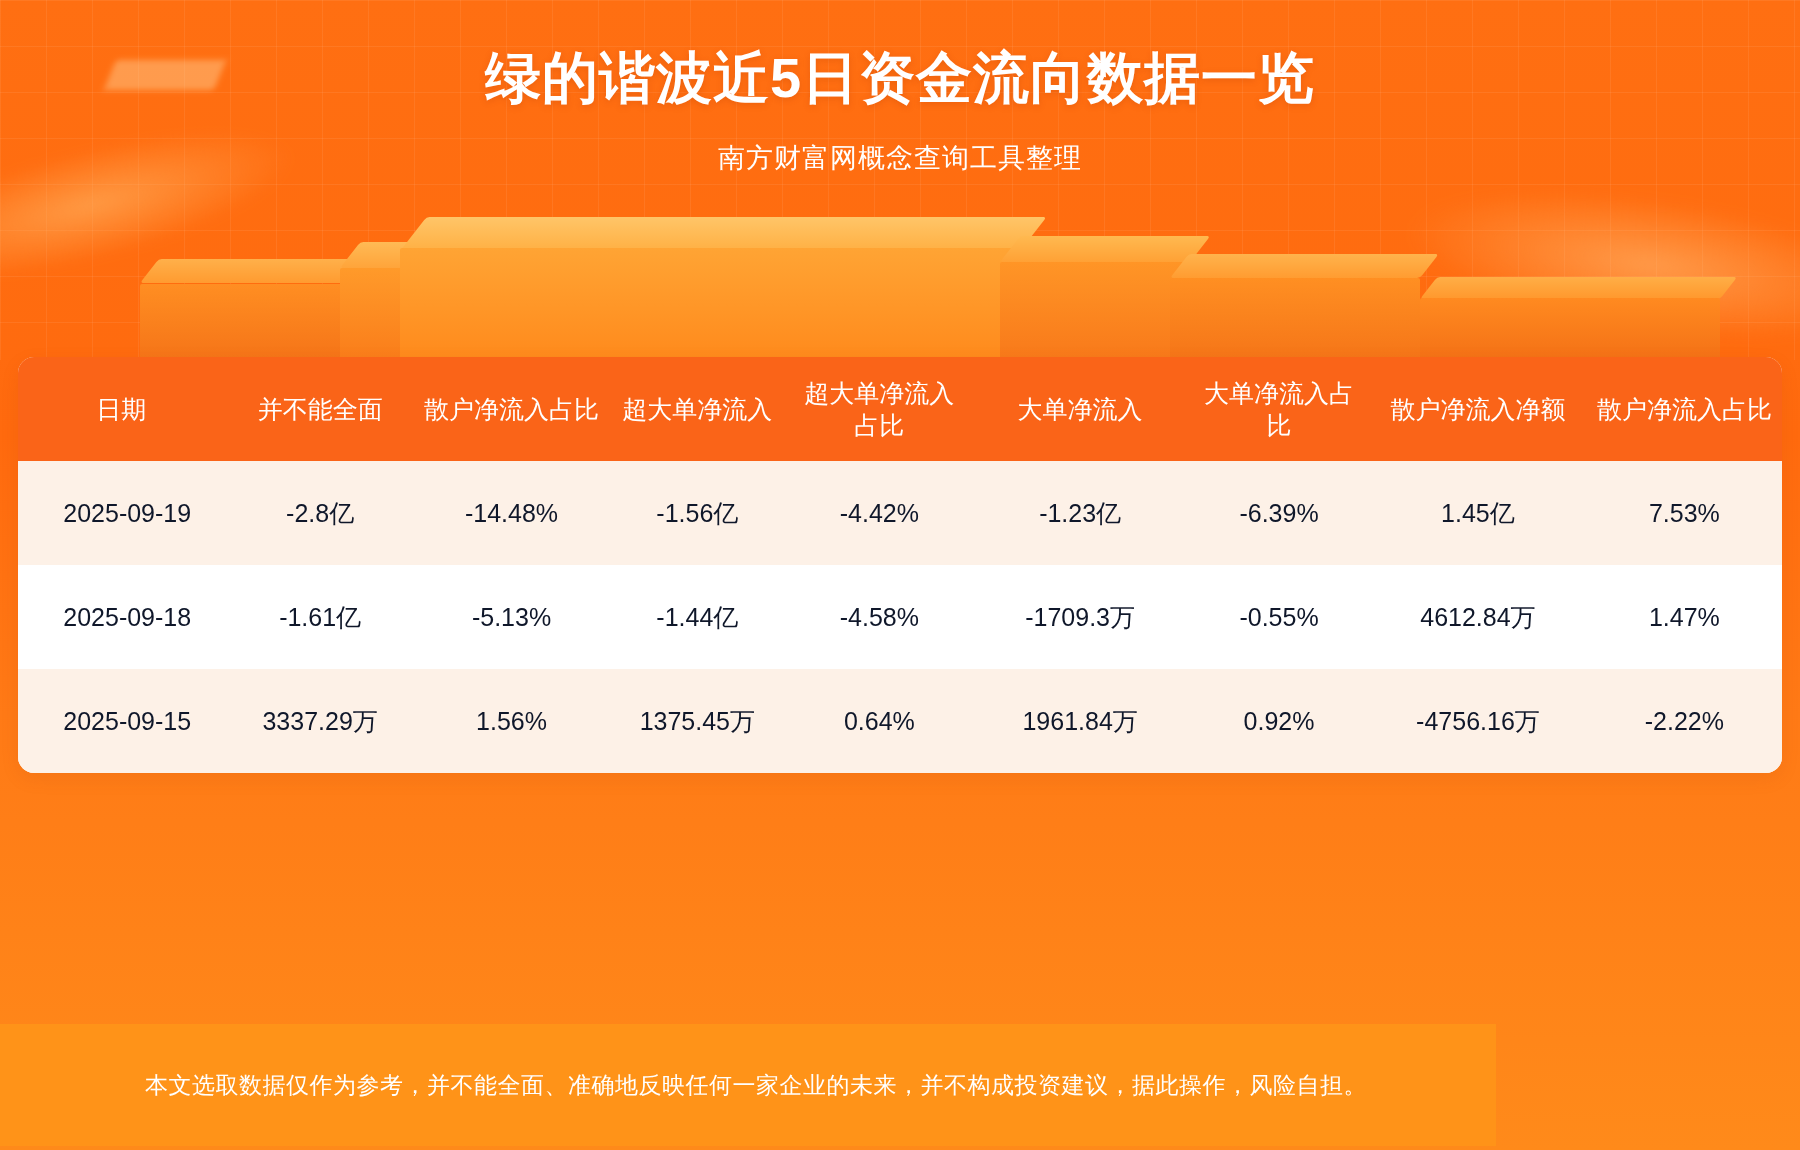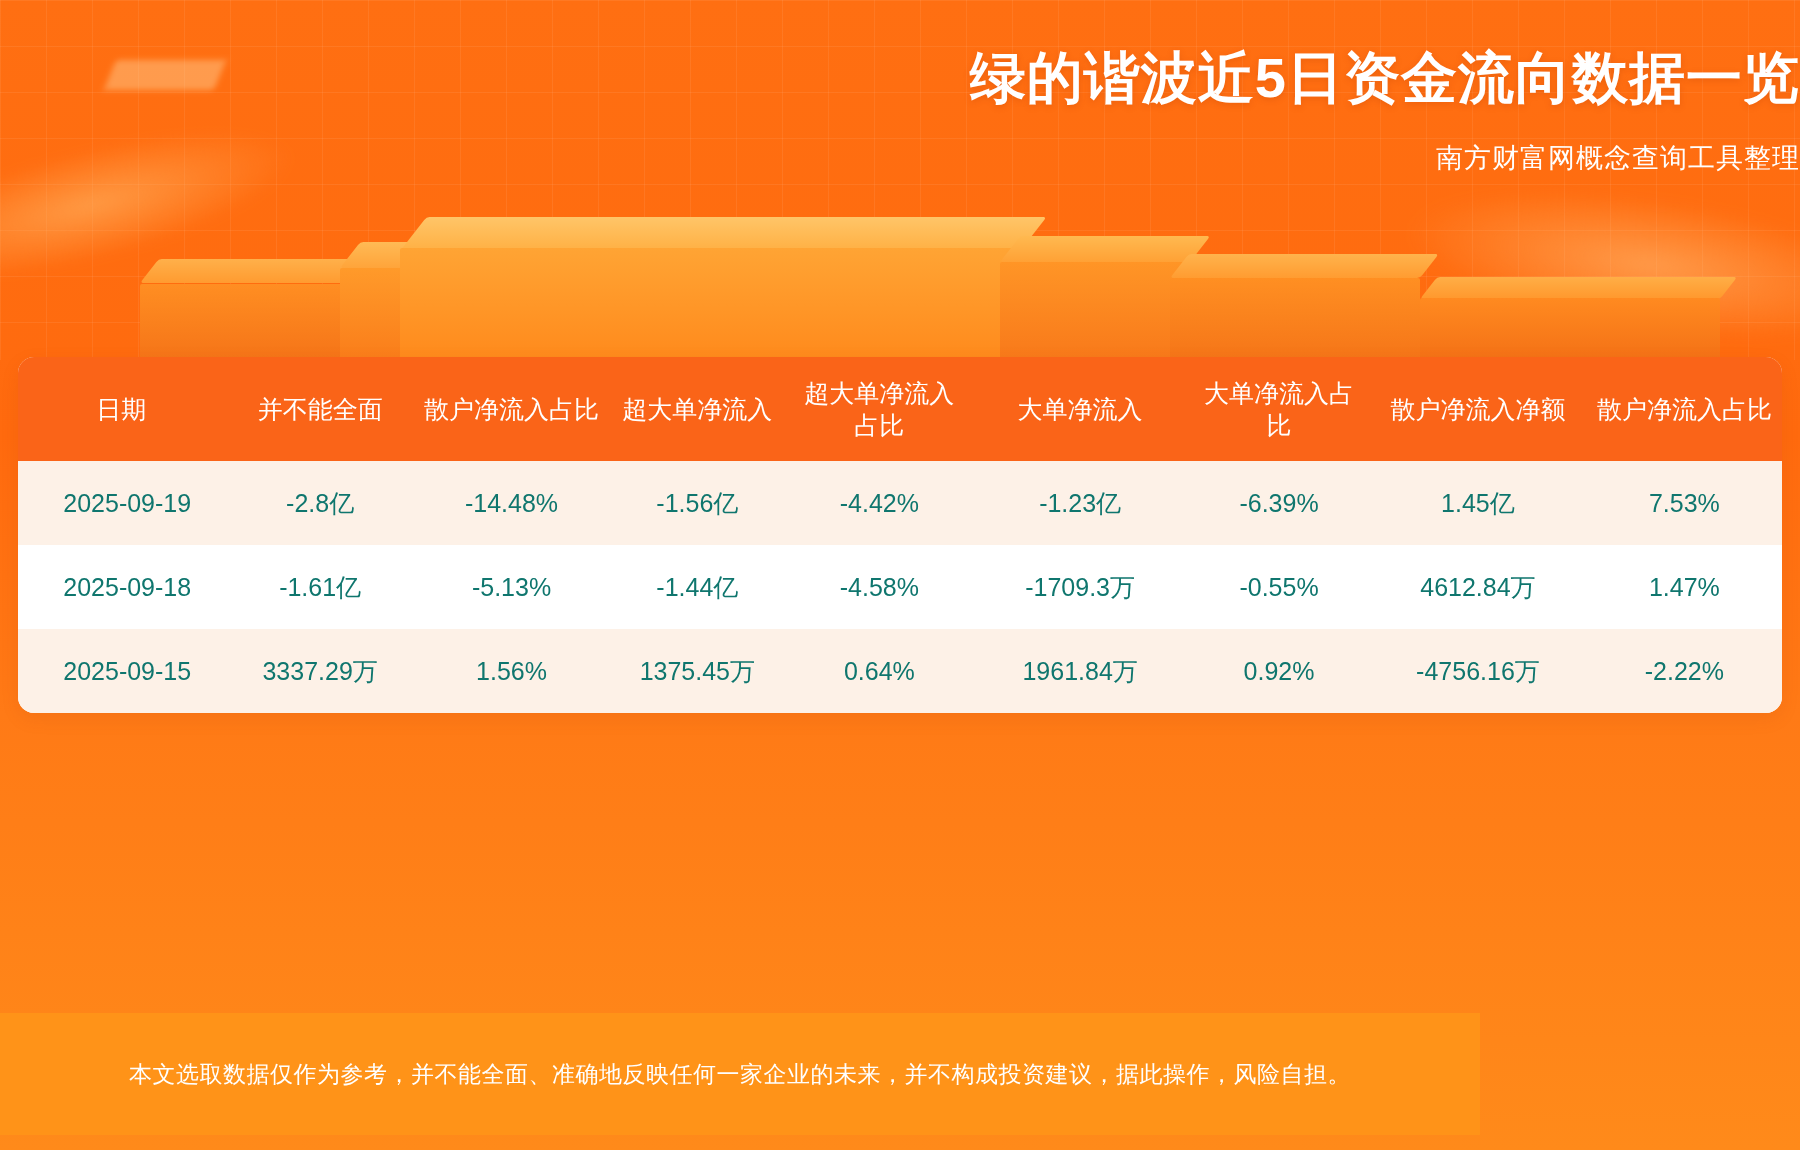--- a/index.html
+++ b/index.html
@@ -114,21 +114,21 @@
   .p-r3 .top  { height: 22px; top: -5px; background: linear-gradient(180deg,#ffae46,#ff982d); }
   .p-step { left: 620px; width: 70px; height: 22px; }
   .p-step .face { height: 18px; background: linear-gradient(180deg,#ffb044,#ff9a2b); }
   .p-step .top  { height: 12px; top: -4px; background: linear-gradient(180deg,#ffc76c,#ffb045); }
 
   
   .header {
     position: absolute;
     left: 0; top: 0;
     width: 1800px;
-    text-align: right;
+    text-align: center;
     z-index: 5;
   }
   .title {
     margin-top: 44px;
     font-size: 56px;
     font-weight: bold;
     color: #ffffff;
     letter-spacing: 1px;
     line-height: 1.22;
     text-shadow: 0 2px 6px rgba(180,60,0,0.25);
@@ -167,24 +167,24 @@
     font-weight: normal;
     line-height: 1.28;
     padding: 20px 6px;
     text-align: center;
     vertical-align: middle;
     height: 92px;
     box-sizing: border-box;
   }
   tbody td {
     font-size: 25px;
-    color: #0f766e;
+    color: #0f172a;
     text-align: center;
     vertical-align: middle;
-    height: 84px;
+    height: 104px;
     padding: 4px 6px;
     box-sizing: border-box;
     background: transparent;
   }
   tbody tr.odd { background: #fdf1e7; }
   tbody tr.even { background: #ffffff; }
   td.date-cell { padding-left: 18px; }
 
   
   col.c0 { width: 11.0%; }
@@ -236,28 +236,29 @@
     border-left: 16px solid rgba(250,200,150,0.42);
     border-bottom: 16px solid rgba(250,200,150,0.42);
     border-radius: 0 0 0 90px;
     transform: rotate(-8deg);
   }
 
   
   .footer {
     position: absolute;
     left: 0;
-    bottom: 15px;
+    bottom: 4px;
     width: 1480px;
     height: 122px;
     background: #ff9318;
     display: flex;
     align-items: center;
     justify-content: center;
     z-index: 4;
+    padding-left: 16px;
   }
   .footer-text {
     font-size: 23px;
     color: #ffffff;
     letter-spacing: 0.5px;
   }
 </style>
 </head>
 <body>
 

